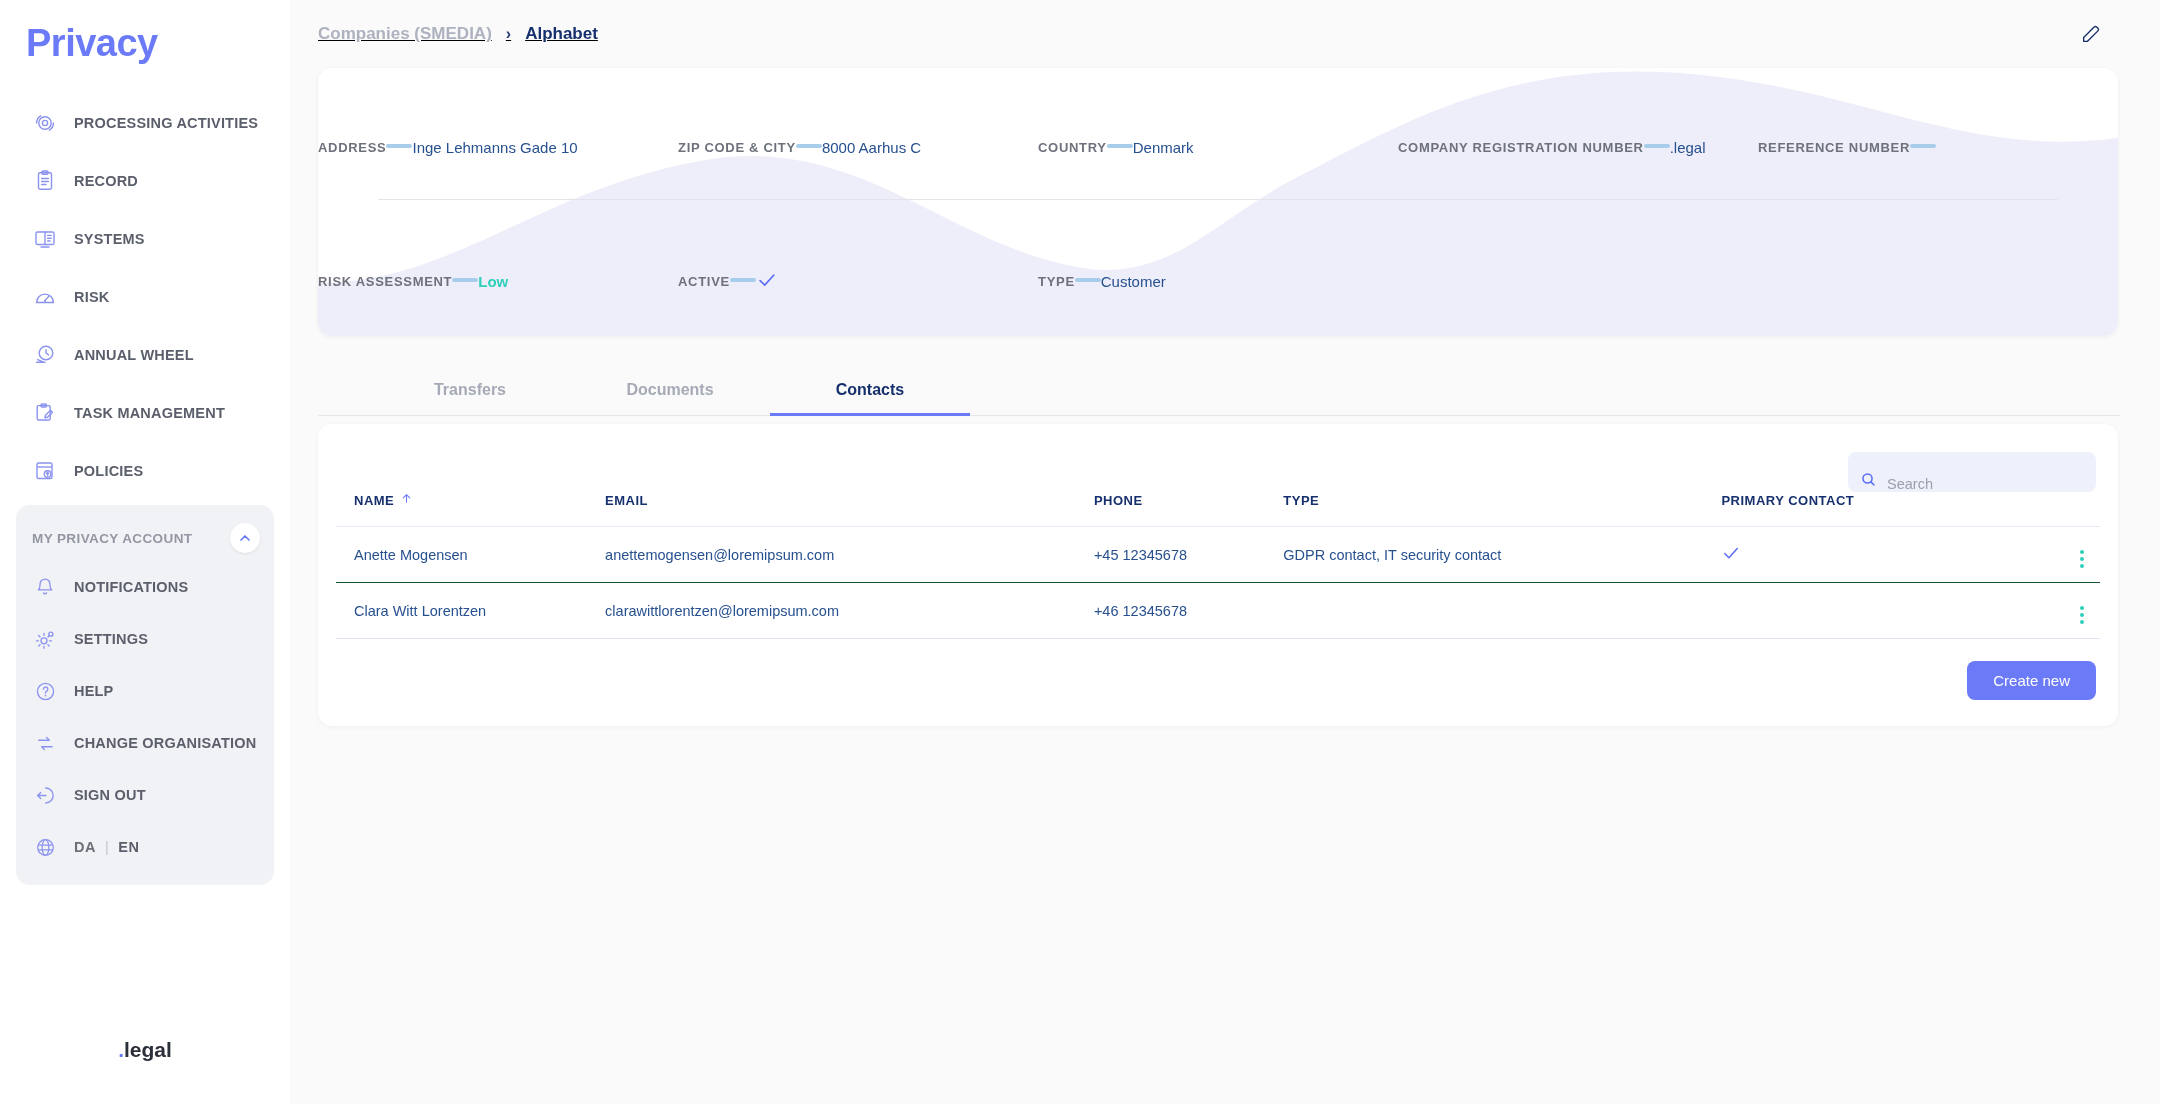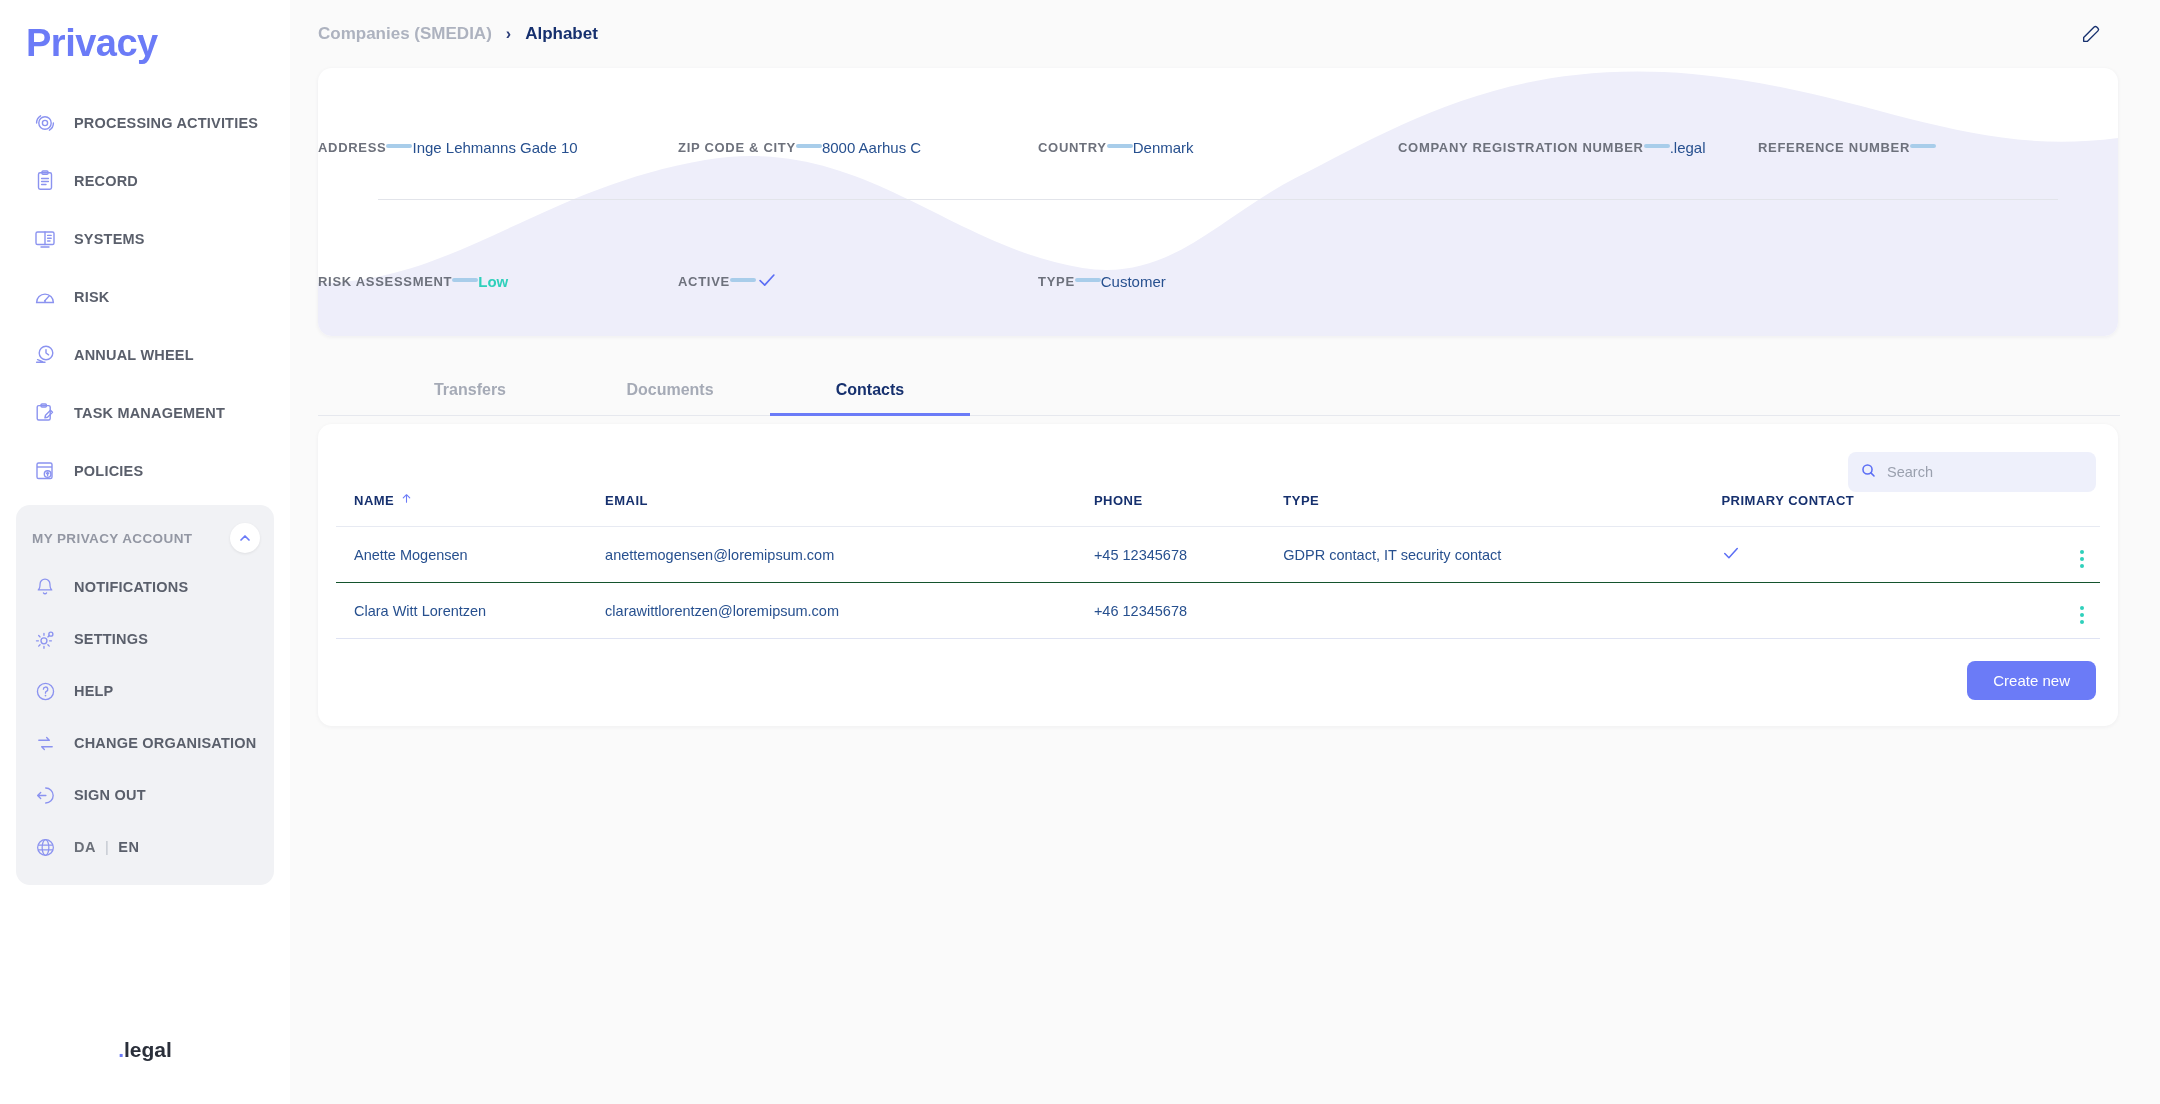--- a/index.html
+++ b/index.html
@@ -80,21 +80,21 @@
     background: #fafafa;
     border-top-left-radius: 0;
     overflow: hidden;
   }
   .main-inner { position:absolute; inset:0; padding: 0 40px 0 16px; }
 
   .topbar {
     height: 68px; display:flex; align-items:center; justify-content: space-between;
     padding: 0 4px 0 12px;
   }
-  .breadcrumb { display:flex; align-items:center; gap: 14px; }
+  .breadcrumb { display:flex; align-items:center; gap: 14px; text-decoration: underline; }
   .bc-parent { font-size: 17px; color: #adb2bf; font-weight: bold; cursor:pointer; }
   .bc-sep { color: #2a3c77; font-weight: bold; font-size: 16px; }
   .bc-current { font-size: 17px; color: #16306e; font-weight: bold; }
   .edit-btn { width: 34px; height: 34px; display:flex; align-items:center; justify-content:center; cursor:pointer; margin-right: 8px;}
 
   
   .info-card {
     position: relative;
     margin: 0 2px 0 12px;
     background: #ffffff;
@@ -144,21 +144,21 @@
   
   .panel {
     margin: 8px 2px 0 12px; background:#ffffff; border-radius: 14px;
     padding: 28px 18px 26px 18px;
     box-shadow: 0 1px 4px rgba(30,35,60,0.05);
     min-height: 290px;
   }
   .panel-top { display:flex; justify-content:flex-end; padding: 0 4px 0 0; }
   .search-box {
     width: 248px; height: 40px; background:#eef0fb; border-radius: 8px;
-    display:flex; align-items:center; padding: 0 12px; gap: 10px; cursor: text;
+    display:flex; align-items:flex-end; padding: 0 12px; gap: 10px; cursor: text;
   }
   .search-box input {
     border:none; outline:none; background:transparent;
     font-family: "Liberation Sans", sans-serif;
     font-size: 14.5px; color:#3d4250; width: 100%;
   }
   .search-box input::placeholder { color:#9aa0ae; }
 
   table.contacts { width: 100%; border-collapse: collapse; }
   table.contacts th {

